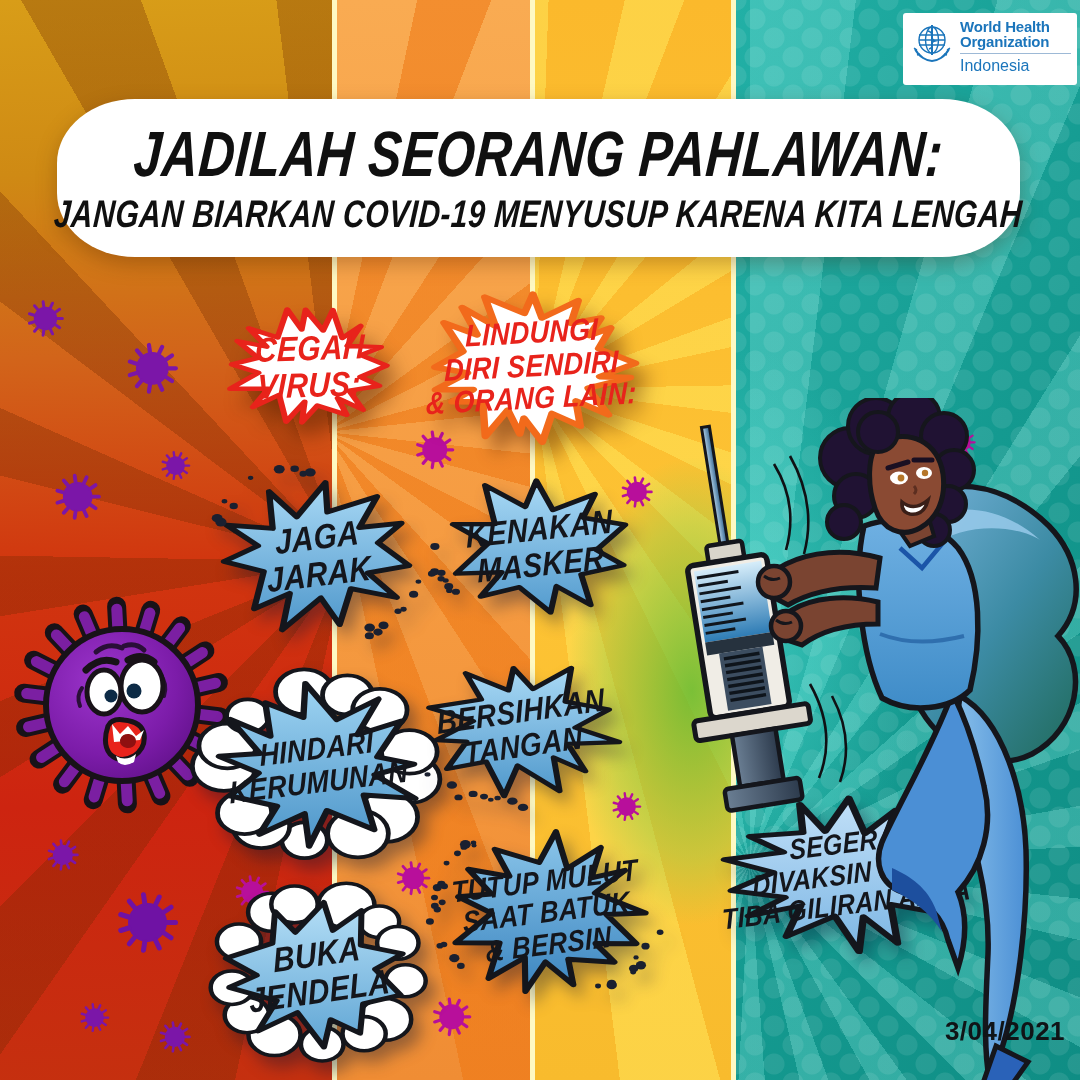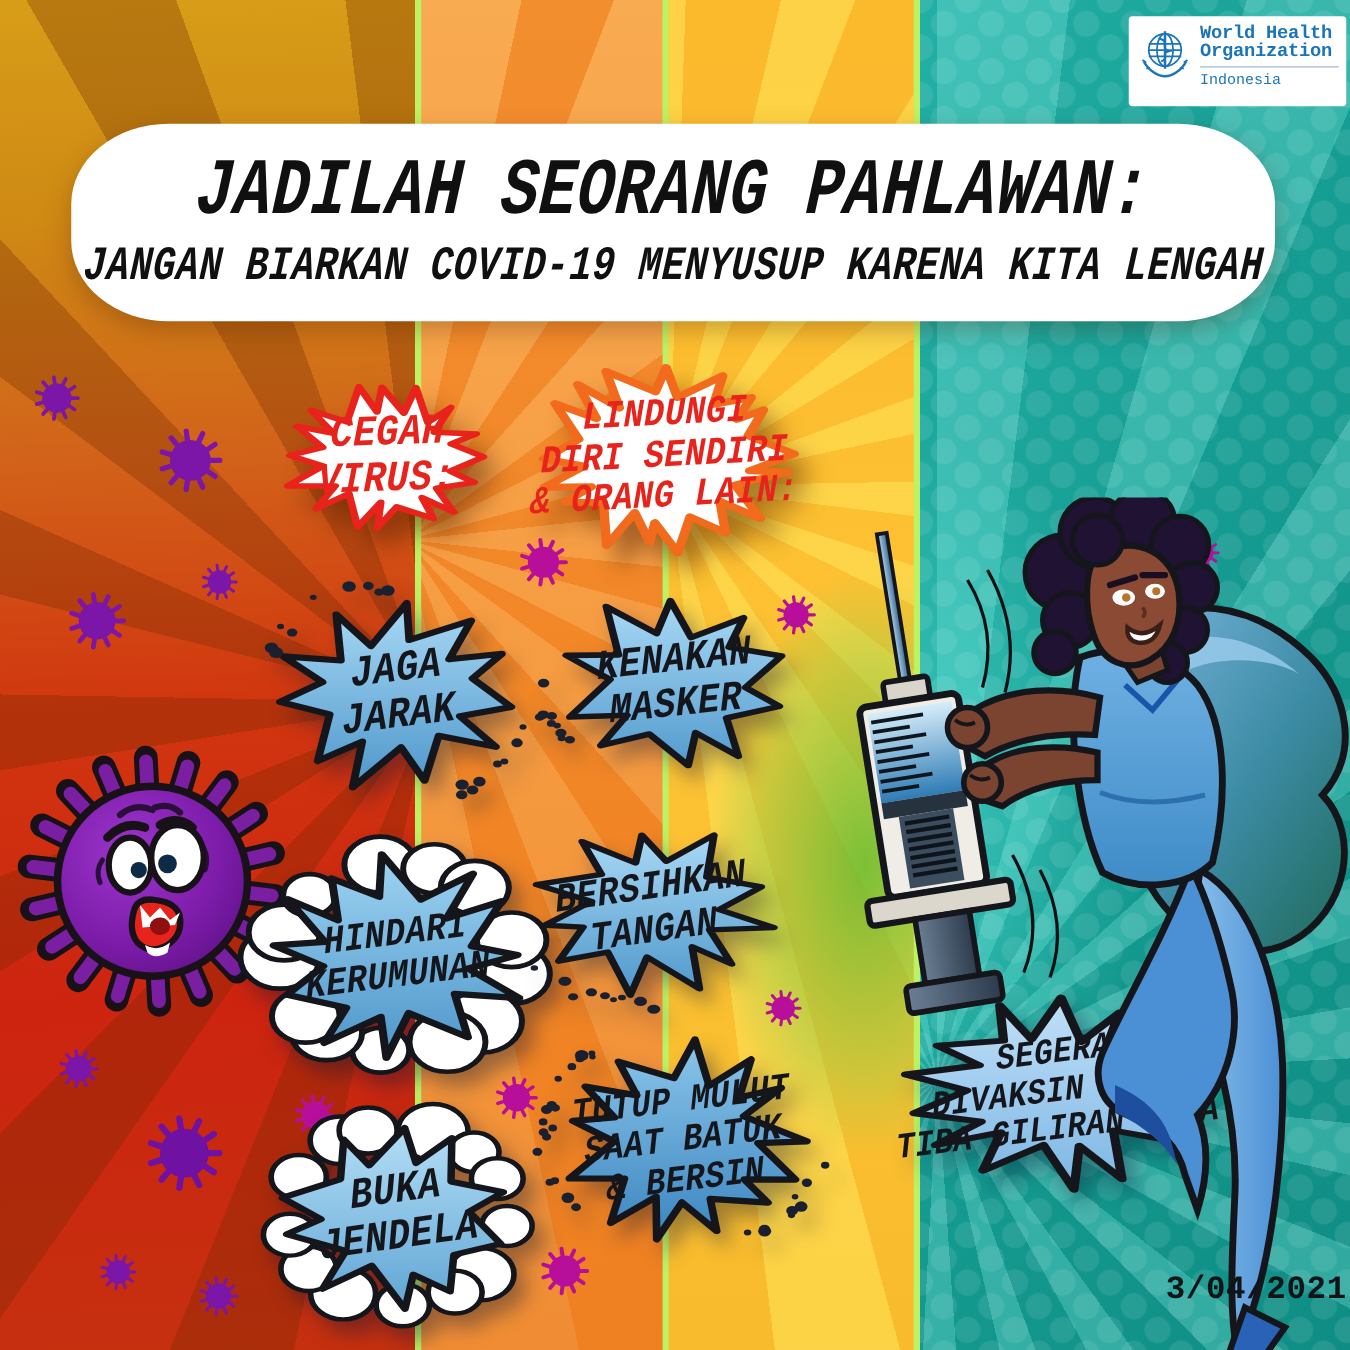--- a/index.html
+++ b/index.html
@@ -1,17 +1,17 @@
 <!DOCTYPE html>
 <html><head>
 <meta charset="utf-8">
 <style>
   html,body{margin:0;padding:0;background:#333;}
-  .poster{position:relative;width:1080px;height:1080px;overflow:hidden;background:#bef264;
-          font-family:Liberation Mono, monospace;}
+  .poster{position:relative;width:1080px;height:1080px;overflow:hidden;background:#fef9c3;
+          font-family:Liberation Sans, sans-serif;}
   .band{position:absolute;top:0;bottom:0;}
   .band1{left:0;width:332px;
     background:
       repeating-conic-gradient(from 8deg at 104% 52%, rgba(110,40,0,.30) 0deg 10deg, rgba(255,255,255,0) 10deg 23deg),
       linear-gradient(178deg,#d89d18 0%,#cf8a14 16%,#d2641a 33%,#d1360f 52%,#cd2410 74%,#c5300f 100%);}
   .band2{left:337px;width:193px;
     background:
       repeating-conic-gradient(from -30deg at -6% 40%, rgba(238,118,18,.55) 0deg 9deg, rgba(255,255,255,0) 9deg 21deg),
       linear-gradient(180deg,#f9ab52 0%,#f59a40 55%,#f08d34 100%);}
   .band3{left:535px;width:196px;
@@ -26,21 +26,21 @@
       radial-gradient(250px 430px at 2% 60%, rgba(90,232,220,.50), rgba(0,0,0,0) 70%),
       repeating-conic-gradient(from -80deg at 4% 80%, rgba(140,240,230,.28) 0deg 7deg, rgba(255,255,255,0) 7deg 16deg),
       linear-gradient(115deg,#22b0a6 0%,#149a90 55%,#0f8d84 100%);
     background-size:38px 38px,38px 38px,auto,auto,auto;
     background-position:0 0,19px 19px,0 0,0 0,0 0;}
   .who-card{position:absolute;left:903px;top:13px;width:174px;height:72px;background:#fff;
     border-radius:3px;display:flex;align-items:flex-start;padding:6px 6px 4px 6px;box-sizing:border-box;z-index:6;}
   .who-text{margin-left:5px;flex:1;}
   .who-line{color:#1b75bb;font-weight:700;font-size:15px;line-height:15px;letter-spacing:-.2px;}
   .who-div{border-top:1px solid #9db9d6;margin:4px 0 3px 0;}
-  .who-country{color:#1b75bb;font-size:12px;font-weight:400;}
+  .who-country{color:#1b75bb;font-size:16px;font-weight:400;}
   .banner{position:absolute;left:57px;top:99px;width:963px;height:158px;background:#fff;border-radius:78px/64px;
     z-index:5;display:flex;flex-direction:column;align-items:center;justify-content:center;
     filter:drop-shadow(0 7px 10px rgba(70,25,0,.28));}
   .t1,.t2{color:#101010;font-weight:700;font-style:italic;white-space:nowrap;
     transform:scaleY(1.28) skewX(-5deg);letter-spacing:.5px;}
   .t1{font-size:50px;margin-bottom:14px;}
   .t2{font-size:30px;}
   .burst{position:absolute;z-index:4;}
   .burst-svg{position:absolute;inset:0;width:100%;height:100%;overflow:visible;}
   .burst.redshadow{filter:drop-shadow(12px 14px 9px rgba(70,25,0,.45));}

